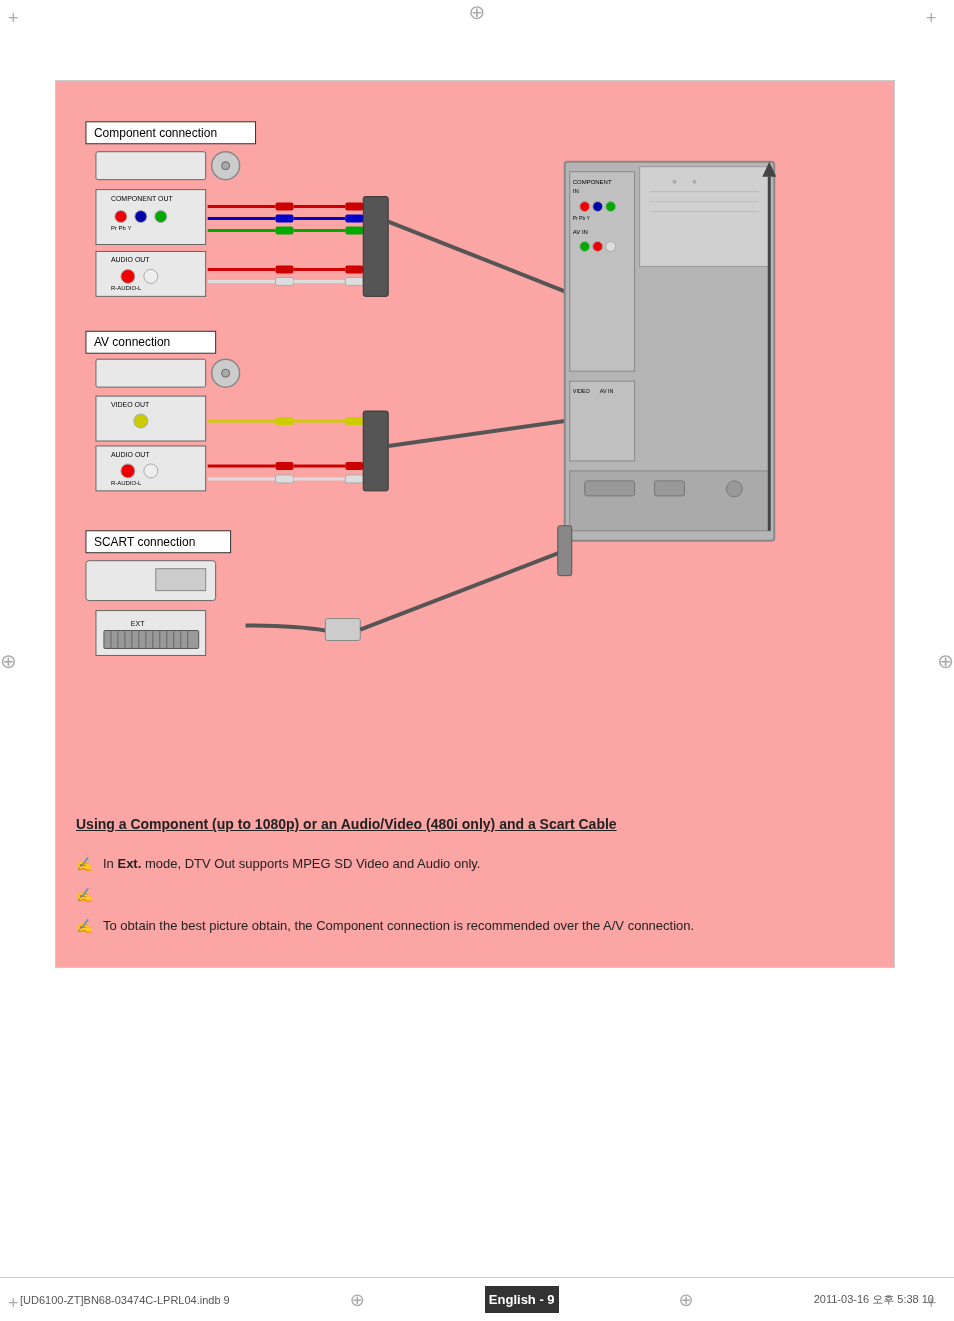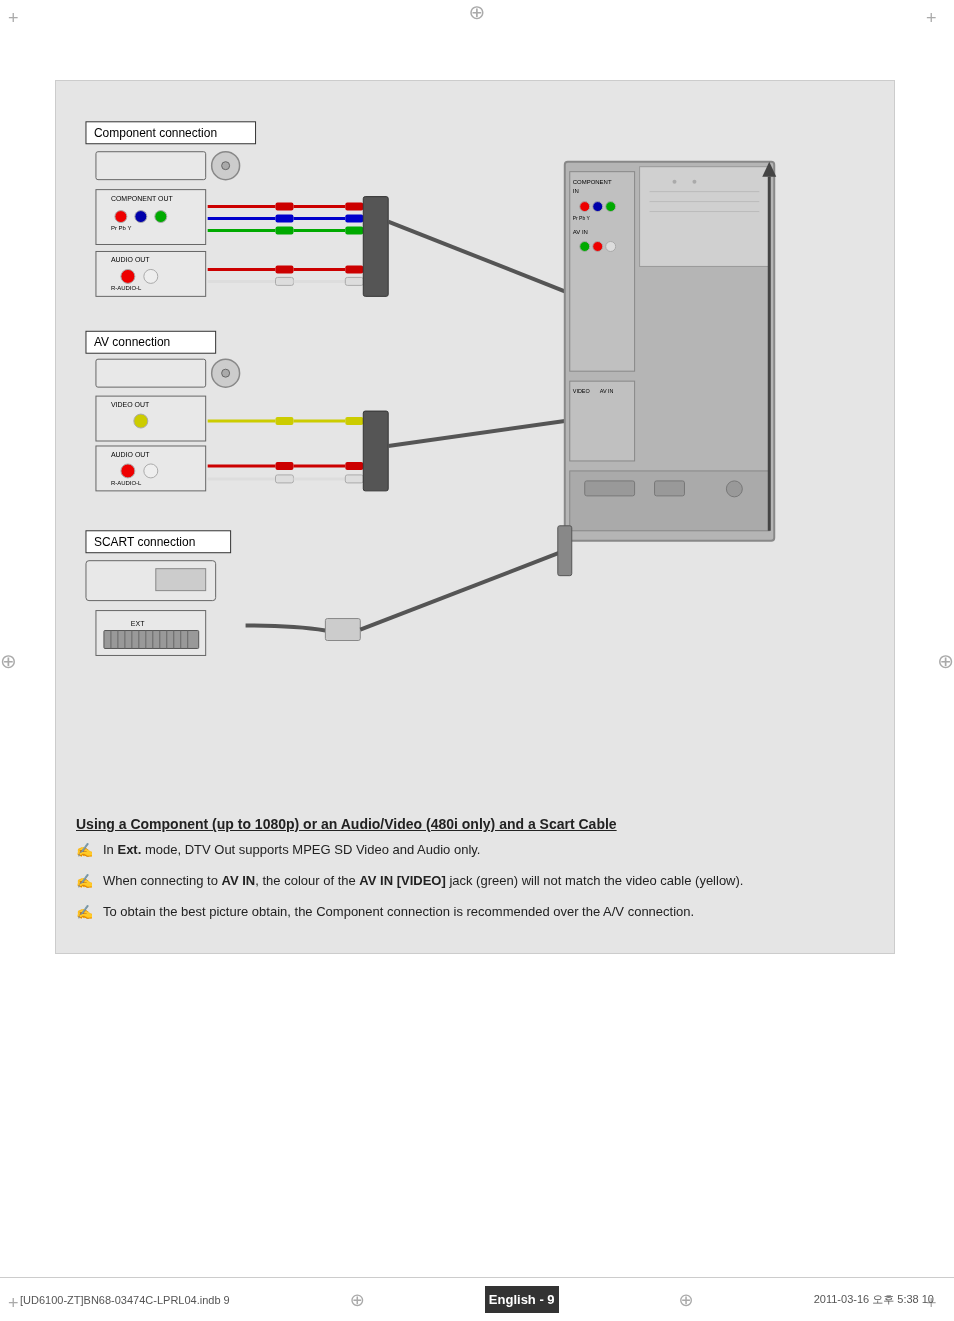--- a/index.html
+++ b/index.html
@@ -49,21 +49,21 @@
     }
 
     
     .main-box {
       position: absolute;
       top: 80px;
       left: 55px;
       width: 840px;
       border: 1px solid #ccc;
       padding: 20px;
-      background: #e5e5e5;
+      background: #fca5a5;
     }
 
     
     .diagram-area {
       width: 100%;
       height: 680px;
       position: relative;
     }
 
     
@@ -78,21 +78,21 @@
     .text-section {
       margin-top: 20px;
       padding-top: 15px;
       border-top: 0;
     }
 
     .section-title {
       font-size: 14px;
       font-weight: bold;
       text-decoration: underline;
-      margin-bottom: 8px;
+      margin-bottom: 22px;
     }
 
     .note-item {
       display: flex;
       align-items: flex-start;
       margin-bottom: 10px;
       font-size: 13px;
       line-height: 1.5;
     }
 
@@ -318,23 +318,20 @@
 
     <div class="note-item">
       <span class="note-icon">✍</span>
       <span class="note-text">
         In <strong>Ext.</strong> mode, DTV Out supports MPEG SD Video and Audio only.
       </span>
     </div>
 
     <div class="note-item">
       <span class="note-icon">✍</span>
-      <span class="note-text">
-        When connecting to <strong>AV IN</strong>, the colour of the <strong>AV IN [VIDEO]</strong> jack (green) will not match the video cable (yellow).
-      </span>
     </div>
 
     <div class="note-item">
       <span class="note-icon">✍</span>
       <span class="note-text">
         To obtain the best picture obtain, the Component connection is recommended over the A/V connection.
       </span>
     </div>
   </div>
 

